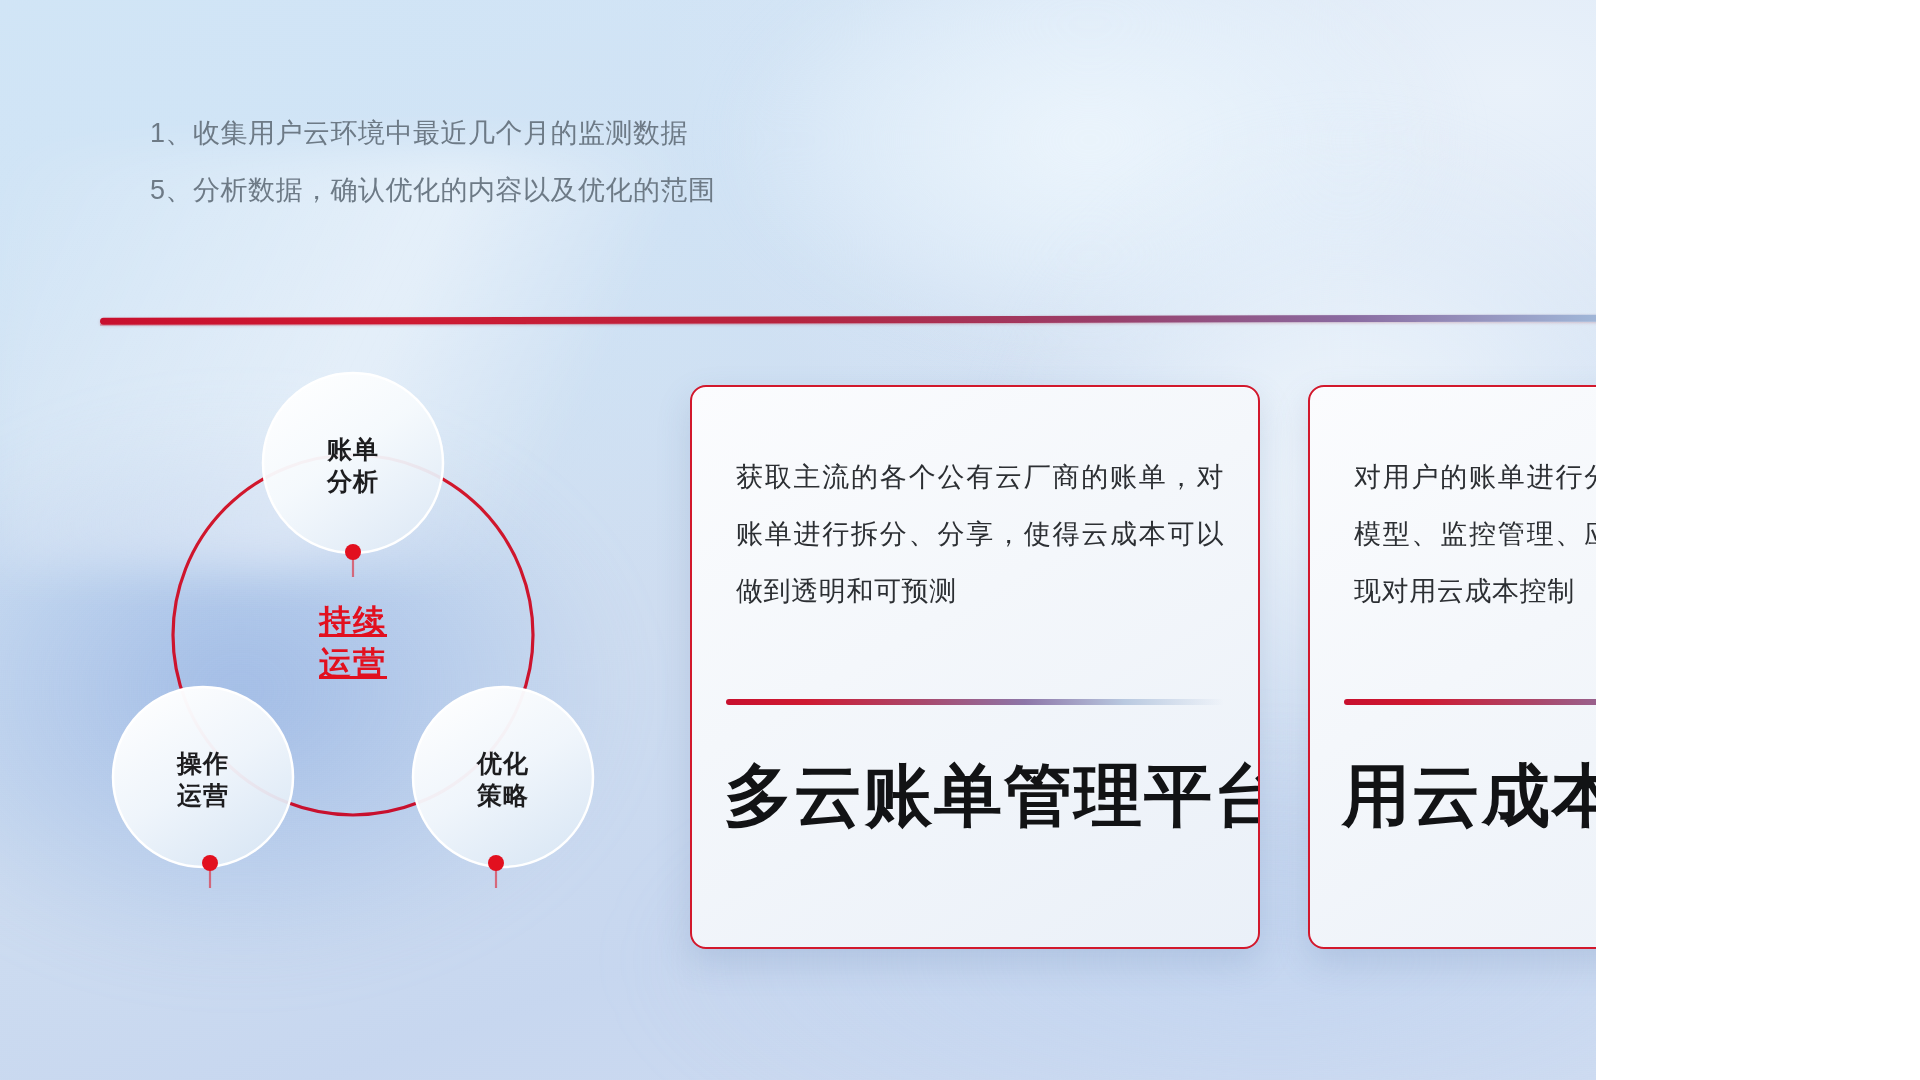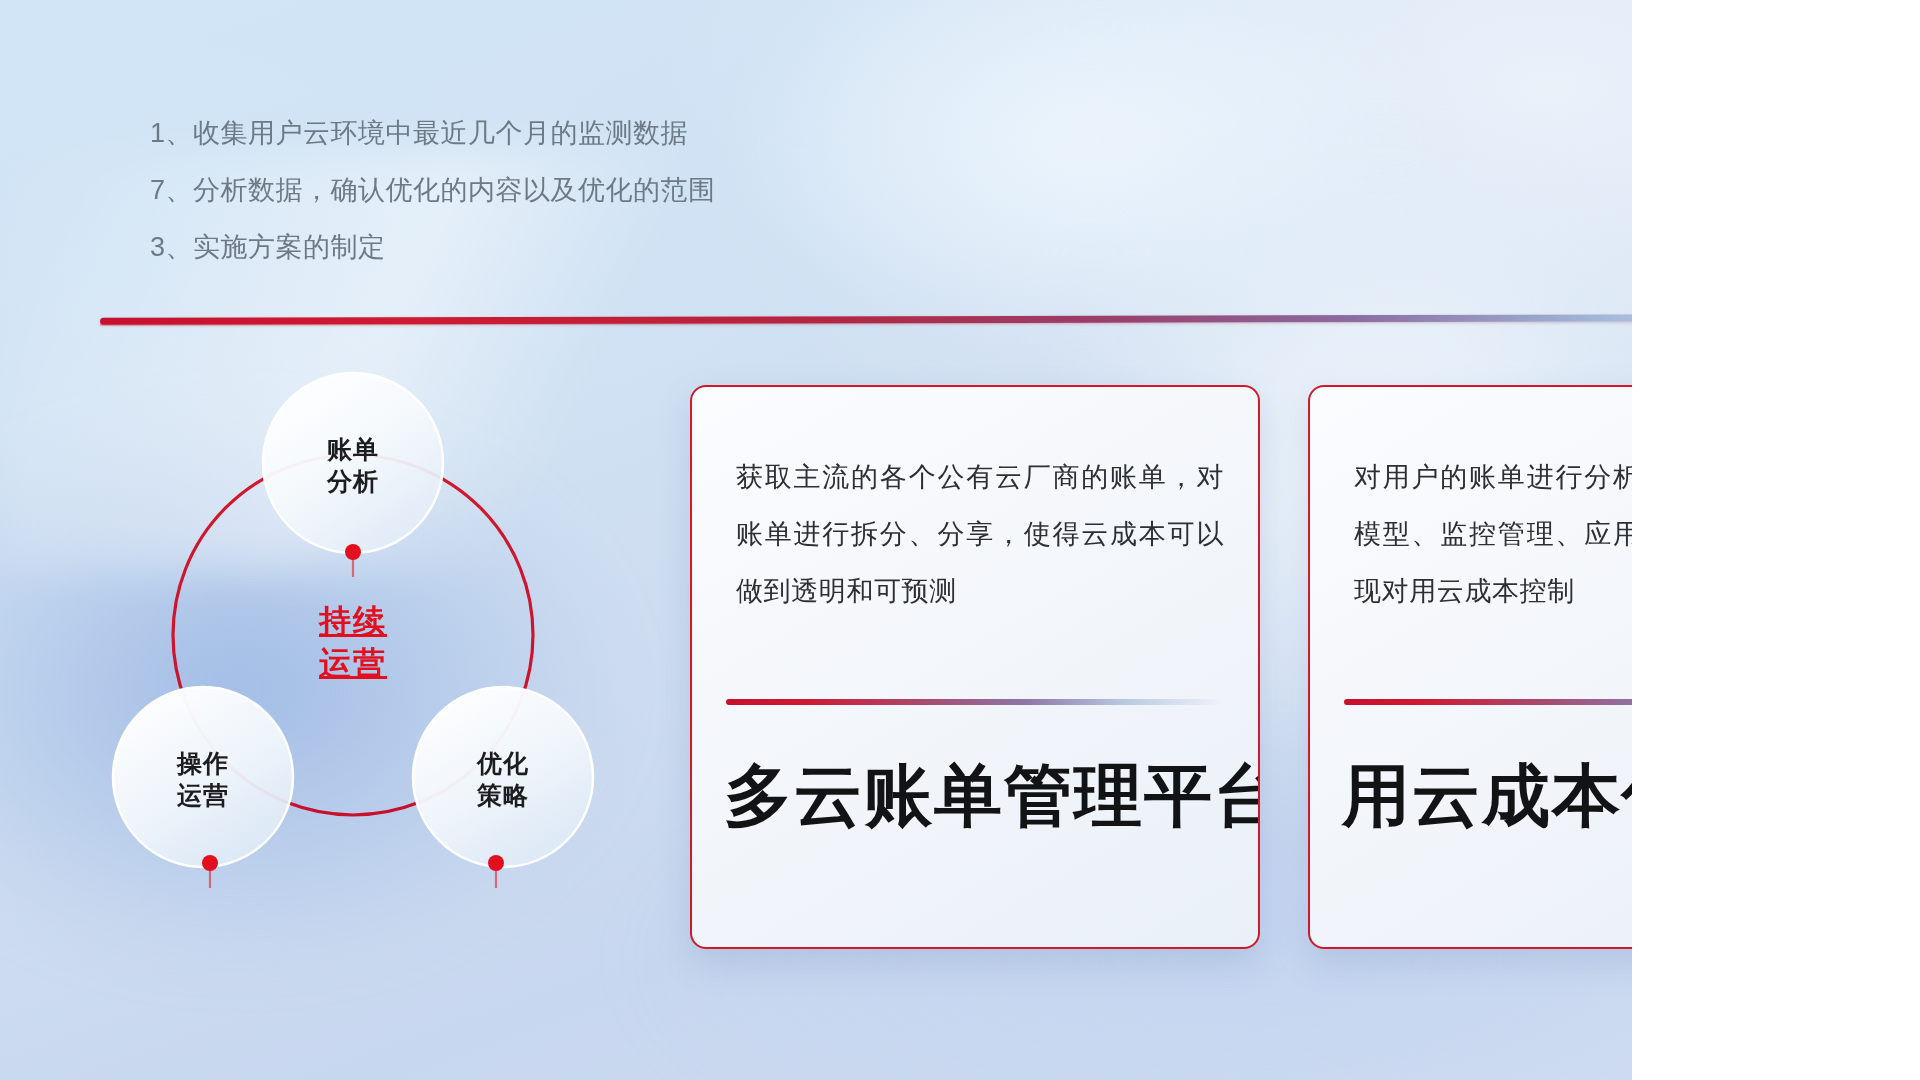--- a/index.html
+++ b/index.html
@@ -10,21 +10,20 @@
     overflow: hidden;
     font-family: "Liberation Sans", "DejaVu Sans", sans-serif;
   }
 
   #stage {
     position: relative;
     width: 1596px;
     height: 1080px;
     background: #e5e5e5;
     overflow: hidden;
-    padding-left: 36px;
   }
 
   
   .bg-base {
     position: absolute; inset: 0;
     background:
       radial-gradient(120% 90% at 8% 12%, #cfe4f6 0%, rgba(207,228,246,0) 55%),
       radial-gradient(90% 80% at 95% 8%, #e9f1fa 0%, rgba(233,241,250,0) 60%),
       linear-gradient(160deg, #d3e5f6 0%, #cfe0f3 28%, #cddcf0 52%, #c6d6ef 72%, #cfdcf1 100%);
   }
@@ -187,22 +186,21 @@
   <div class="bg-base"></div>
   <div class="bg-blob-a"></div>
   <div class="bg-blob-b"></div>
   <div class="bg-blob-c"></div>
   <div class="bg-blob-d"></div>
   <div class="bg-sheen"></div>
   <div class="bg-noise"></div>
 
   <div class="bullets left">
     <div class="bullet-line">1、收集用户云环境中最近几个月的监测数据</div>
-    <div class="bullet-line">7、分析数据，确认优化的内容以及优化的范围</div>
-    <div class="bullet-line">3、实施方案的制定</div>
+    <div class="bullet-line">5、分析数据，确认优化的内容以及优化的范围</div>
   </div>
 
 
   <div class="divider"></div>
 
   <div class="diagram">
     <svg width="560" height="600" viewBox="0 0 560 600">
       <defs>
         <linearGradient id="bubbleGrad" x1="0.15" y1="0" x2="0.85" y2="1">
           <stop offset="0%" stop-color="#ffffff" stop-opacity="0.99"></stop>

